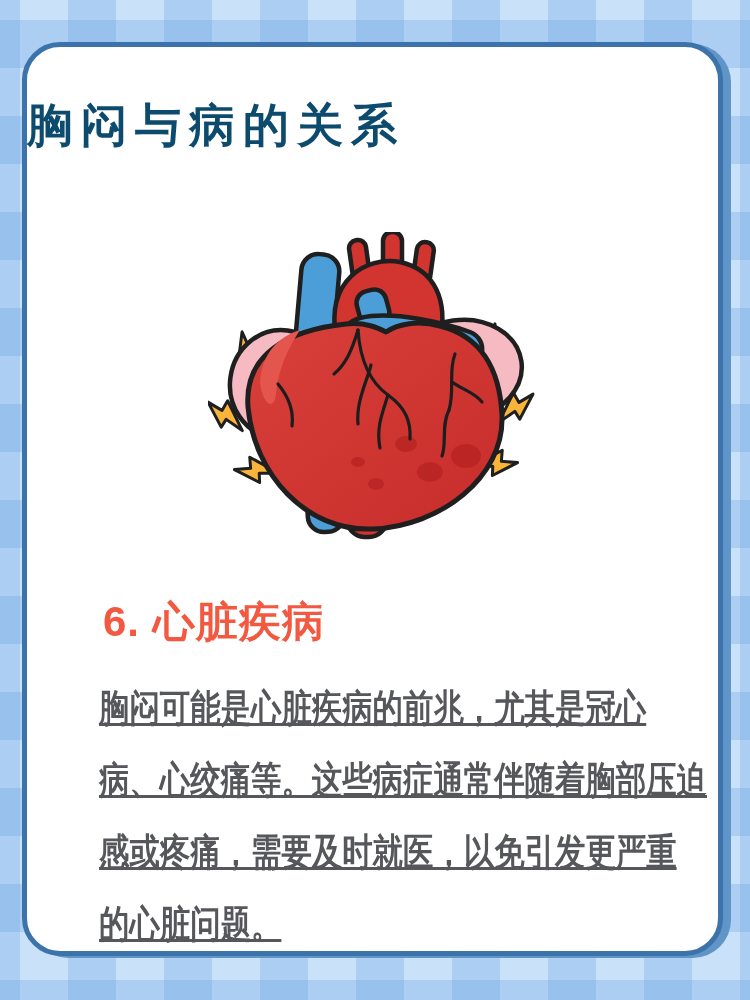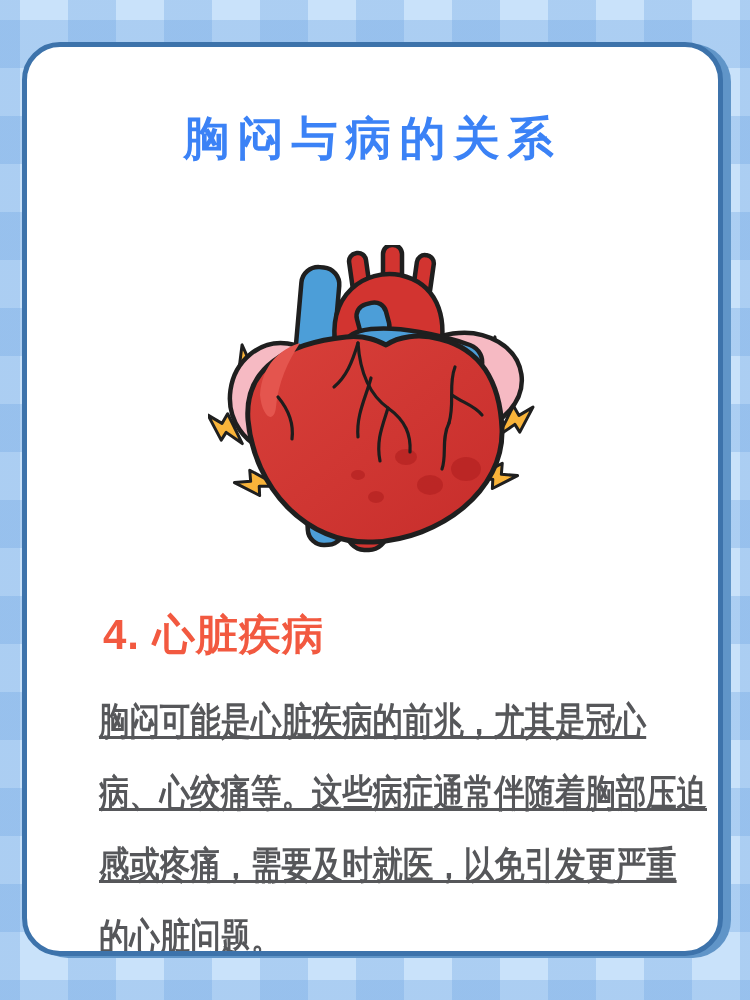--- a/index.html
+++ b/index.html
@@ -12,23 +12,23 @@
       repeating-linear-gradient(0deg, rgba(109,164,226,0.32) 0 20px, transparent 20px 68px, rgba(109,164,226,0.32) 68px 96px);
   }
   .card{
     position:absolute;left:22px;top:42px;width:701px;height:914px;
     box-sizing:border-box;background:#FFFFFF;
     border:5px solid #3D73AB;border-radius:38px;
     box-shadow:8px 2px 0 #6095C8;
     overflow:hidden;
   }
   .title{
-    margin-top:61px;text-align:center;
+    margin-top:48px;
     font-size:46px;line-height:60px;font-weight:bold;
-    letter-spacing:8px;color:#3b82f6;
+    letter-spacing:8px;color:#0c4a6e;
   }
   .illustration-wrap{margin-top:77px;text-align:center;}
   .section{padding:0 72px;}
   .section-heading{
     margin:50px 0 0 4px;
     font-size:42px;line-height:52px;font-weight:bold;
     letter-spacing:1px;color:#F25940;
   }
   .paragraph{margin-top:24px;color:#56575A;text-decoration:underline;}
   .paragraph .line{
@@ -114,21 +114,21 @@
           <path d="M247 122 C240 140 247 158 241 178"></path>
           <path d="M244 150 C255 158 266 160 274 170"></path>
           <path d="M241 178 C233 194 239 210 234 224"></path>
           <path d="M70 152 C80 164 86 178 84 194"></path>
         </g>
       </g>
     </svg>
   </div>
 
   <div class="section">
-    <div class="section-heading">4. 心脏疾病</div>
+    <div class="section-heading">6. 心脏疾病</div>
     <div class="paragraph">
       <div class="line">胸闷可能是心脏疾病的前兆，尤其是冠心</div>
       <div class="line">病、心绞痛等。这些病症通常伴随着胸部压迫</div>
       <div class="line">感或疼痛，需要及时就医，以免引发更严重</div>
       <div class="line">的心脏问题。</div>
     </div>
   </div>
 
 </div>
 

